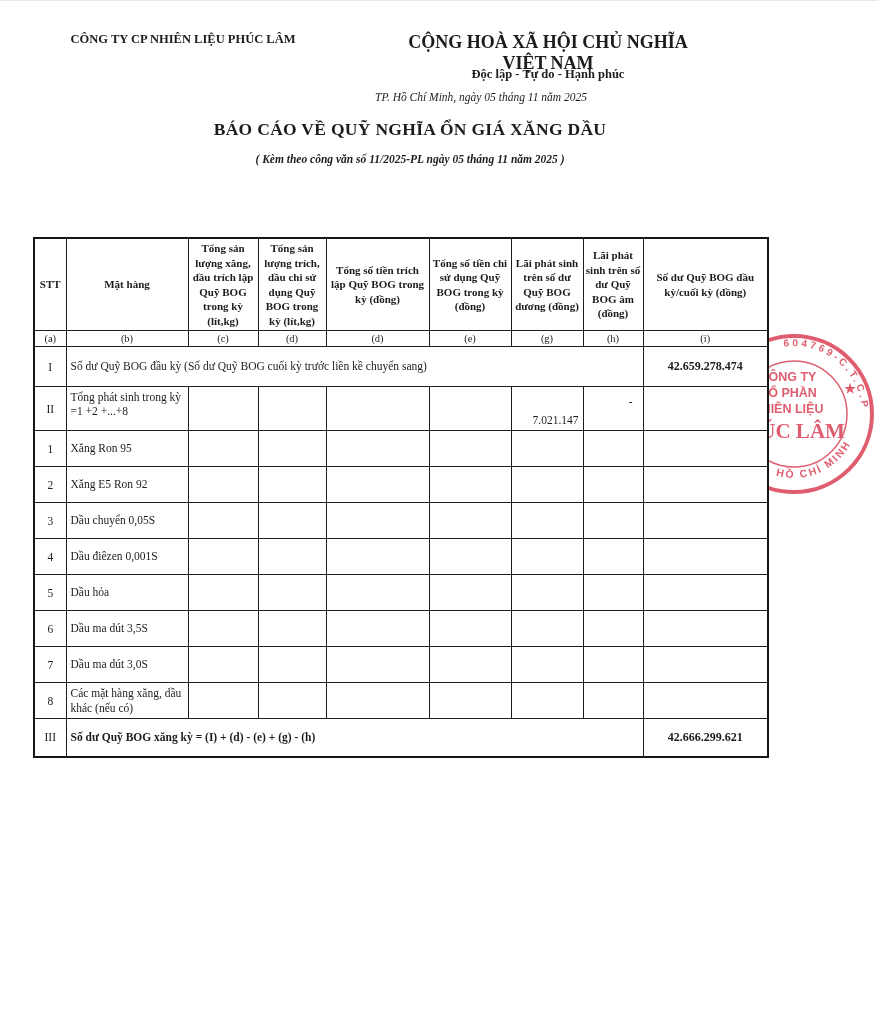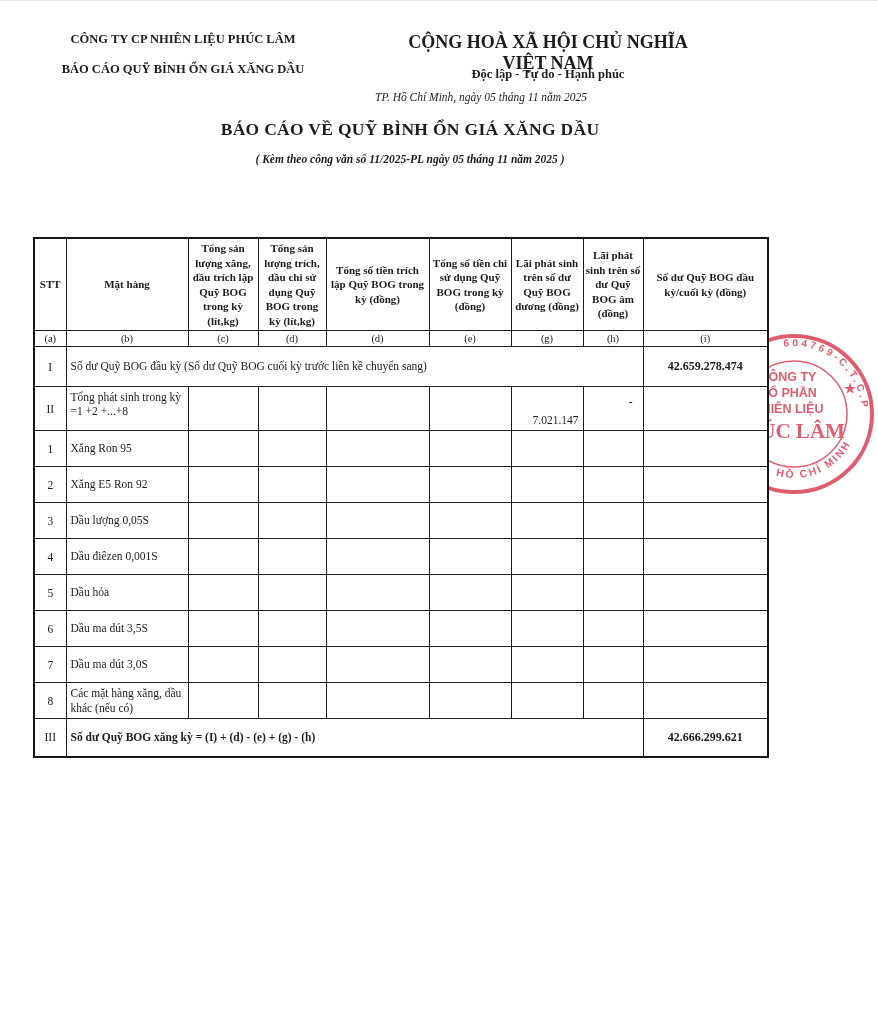--- a/index.html
+++ b/index.html
@@ -38,26 +38,25 @@
 
   .stamp-clip{left:768px;top:326px;width:110px;height:180px;overflow:hidden;opacity:.9;pointer-events:none;}
   .stamp-svg{position:absolute;left:-74px;top:-13px;}
 </style>
 </head>
 <body>
 
 <div class="page">
 
   <div class="abs hl1 b ctr">CÔNG TY CP NHIÊN LIỆU PHÚC LÂM</div>
-  <div class="abs hl2 b ctr">BÁO CÁO QUỸ BÌNH ỔN GIÁ XĂNG DẦU</div>
   <div class="abs hr1 b ctr">CỘNG HOÀ XÃ HỘI CHỦ NGHĨA VIỆT NAM</div>
   <div class="abs hr2 b ctr">Độc lập - Tự do - Hạnh phúc</div>
   <div class="abs hdate it ctr">TP. Hồ Chí Minh, ngày 05 tháng 11 năm 2025</div>
 
-  <div class="abs title b ctr">BÁO CÁO VỀ QUỸ BÌNH ỔN GIÁ XĂNG DẦU</div>
+  <div class="abs title b ctr">BÁO CÁO VỀ QUỸ NGHĨA ỔN GIÁ XĂNG DẦU</div>
   <div class="abs subtitle it ctr">( Kèm theo công văn số 11/2025-PL ngày 05 tháng 11 năm 2025 )</div>
 
 
   <div class="abs stamp-clip">
     <svg class="stamp-svg" width="200" height="200" viewBox="0 0 200 200">
       <defs>
         <path id="arcTop" d="M 85.9 33.5 A 68 68 0 0 1 161.6 128.7"></path>
         <path id="arcBot" d="M 78.1 160.1 A 64 64 0 0 0 163.0 111.1"></path>
       </defs>
       <circle cx="100" cy="100" r="78" fill="none" stroke-width="4" stroke="#dd4c60"></circle>
@@ -147,21 +146,21 @@
         <td class="cell"></td>
             <td class="cell"></td>
         <td class="cell"></td>
             <td class="cell"></td>
         <td class="cell"></td>
             <td class="cell"></td>
         <td class="cell"></td>
       </tr>
       <tr style="height:36px">
         <td class="stt">3</td>
-        <td class="cell">Dầu lượng 0,05S</td>
+        <td class="cell">Dầu chuyển 0,05S</td>
         <td class="cell"></td>
             <td class="cell"></td>
         <td class="cell"></td>
             <td class="cell"></td>
         <td class="cell"></td>
             <td class="cell"></td>
         <td class="cell"></td>
       </tr>
       <tr style="height:36px">
         <td class="stt">4</td>

